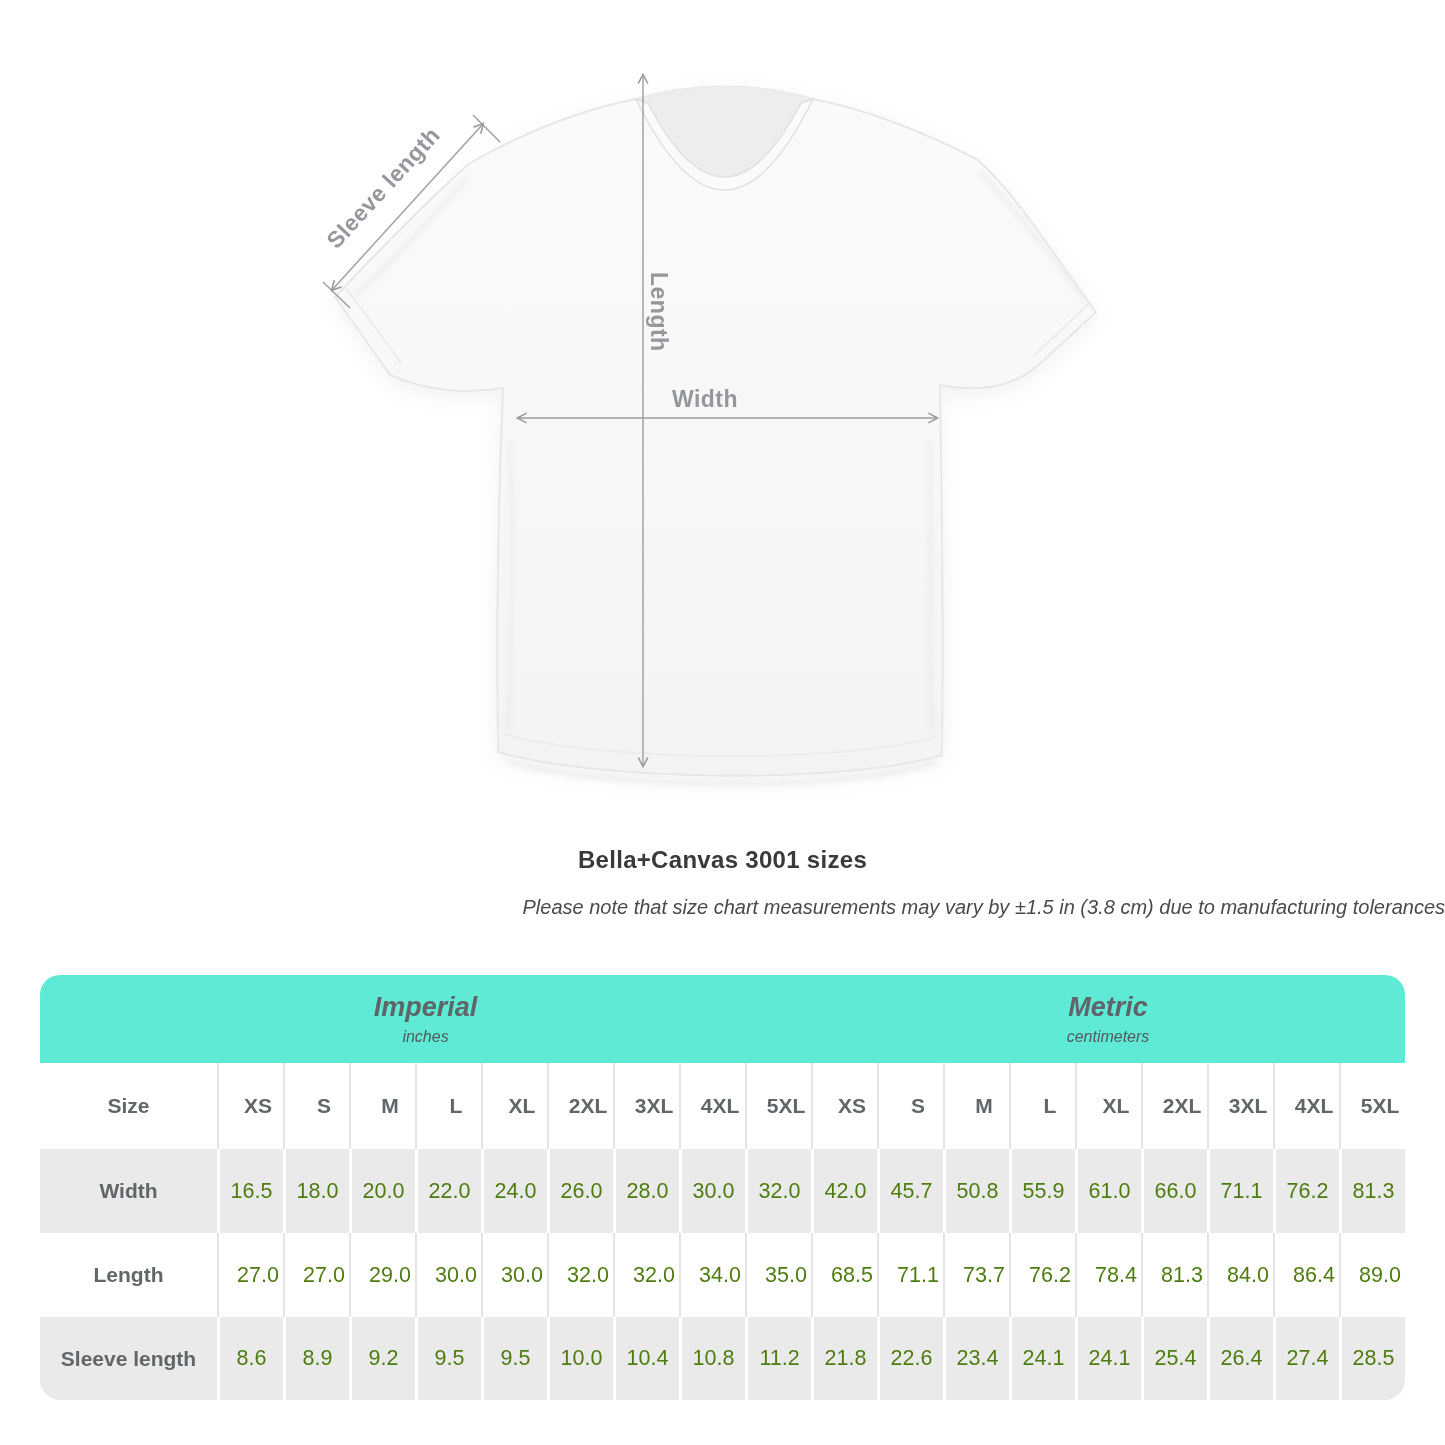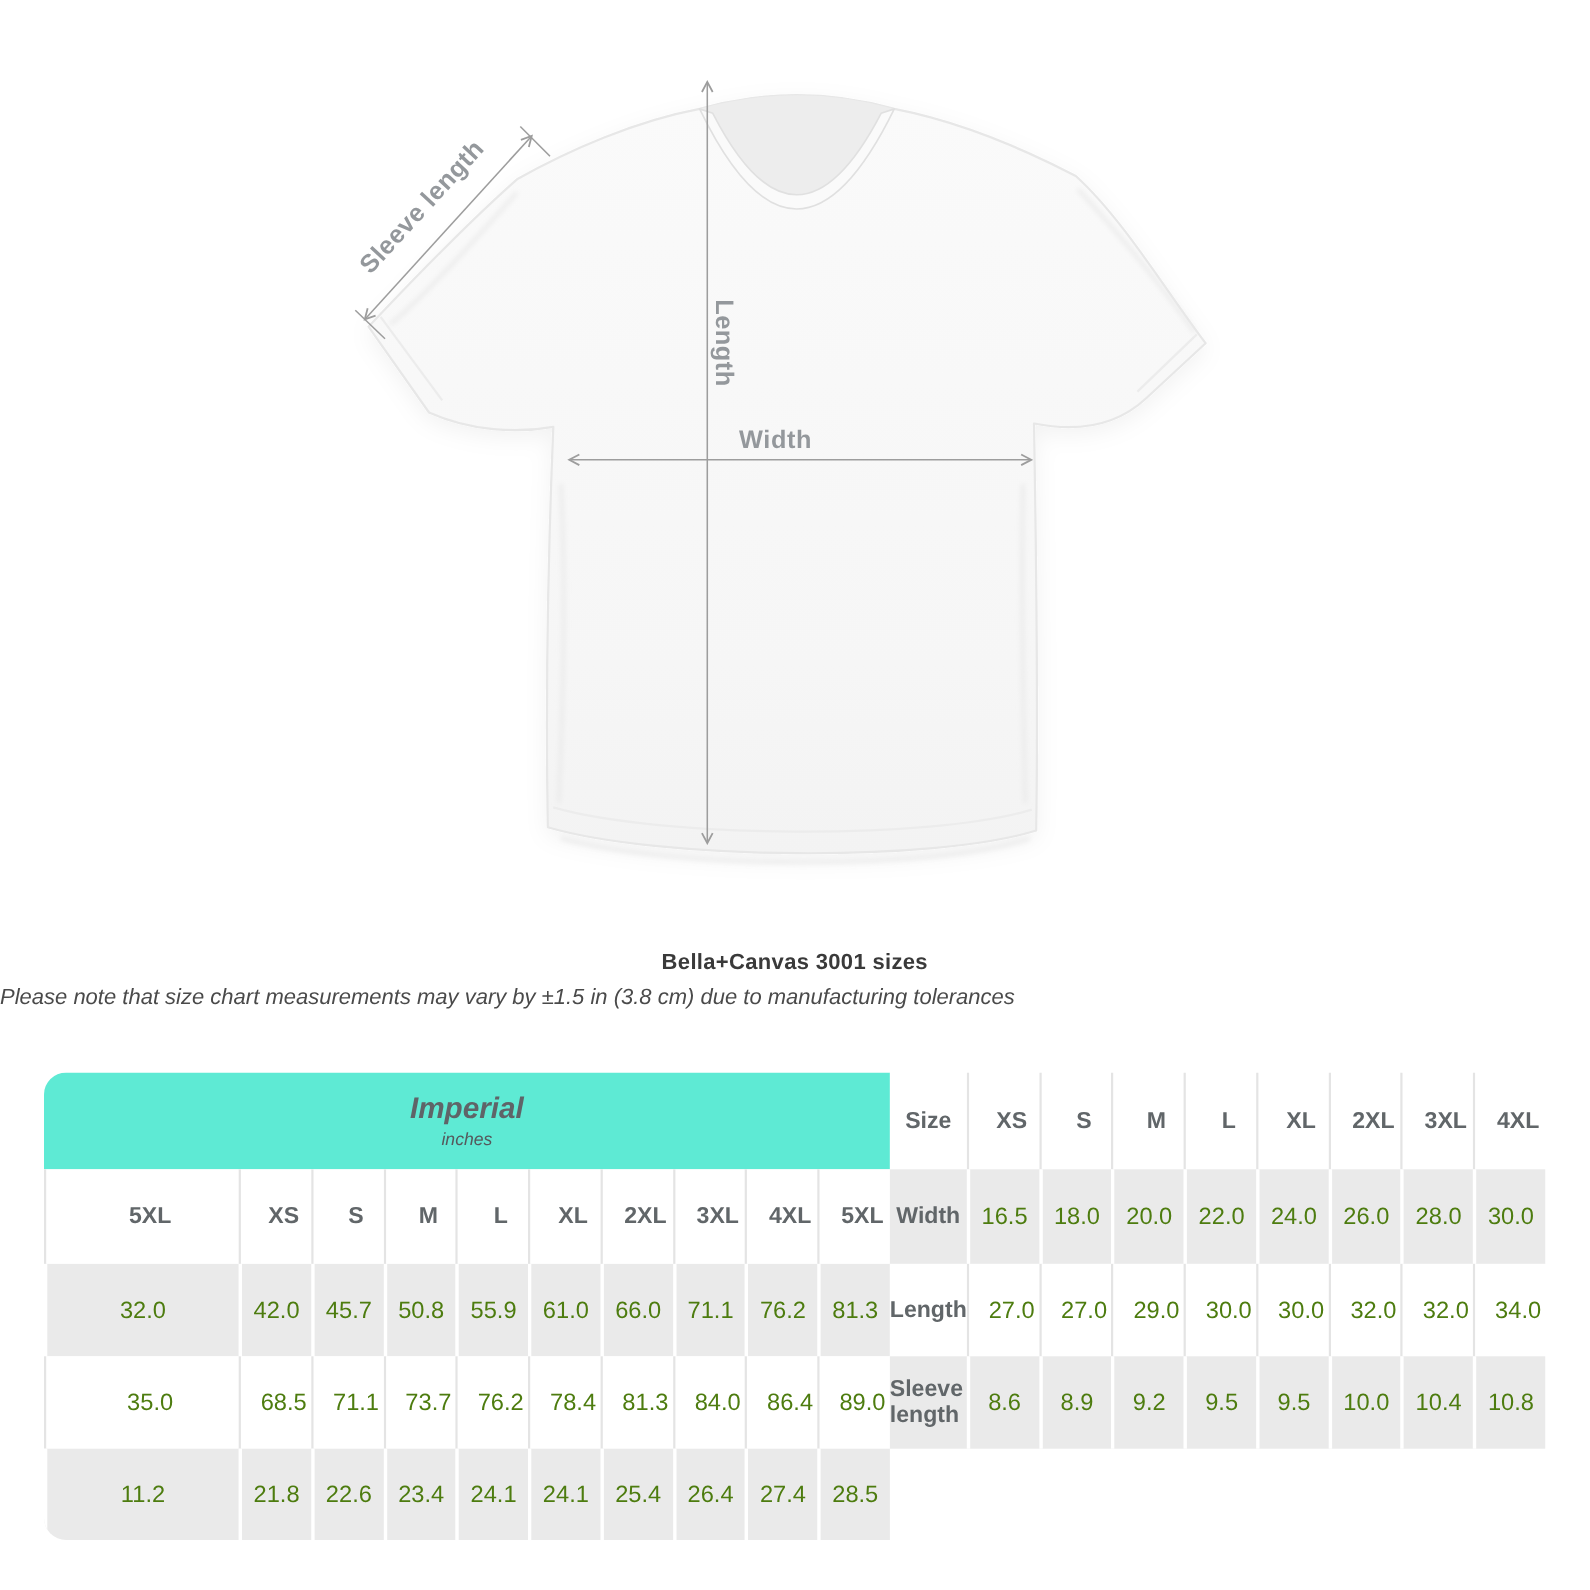--- a/index.html
+++ b/index.html
@@ -3,25 +3,25 @@
 <meta charset="utf-8">
 <style>
   html,body{margin:0;padding:0;background:#ffffff;}
   .stage{
     position:relative;width:1445px;height:1445px;background:#ffffff;overflow:hidden;
     font-family:"Liberation Sans", sans-serif;
   }
   .shirt{position:absolute;left:260px;top:40px;width:920px;height:800px;}
   .ann-label{font-family:"Liberation Sans",sans-serif;font-weight:bold;font-size:23px;fill:#94989c;letter-spacing:0.5px;}
   .title{
-    position:absolute;left:0;top:864px;width:100%;text-align:center;
-    font-size:20px;font-weight:bold;color:#3a3a3a;letter-spacing:0.3px;
+    position:absolute;left:0;top:846px;width:100%;text-align:center;
+    font-size:24px;font-weight:bold;color:#3a3a3a;letter-spacing:0.3px;
   }
   .subtitle{
-    position:absolute;left:0;top:896px;width:100%;text-align:left;
+    position:absolute;left:0;top:896px;width:100%;text-align:right;
     font-size:20px;font-style:italic;color:#4a4a4a;
   }
   .table{
     position:absolute;left:40px;top:975px;width:1365px;height:425px;
     border-radius:20px;overflow:hidden;background:#ffffff;
     display:grid;
     grid-template-columns:177px repeat(18, 1fr);
     grid-template-rows:88px 86px 84px 84px 83px;
   }
   .band{background:#5eead4;display:flex;flex-direction:column;align-items:center;justify-content:center;}
@@ -112,20 +112,24 @@
     </g>
   </svg>
 
   <div class="title">Bella+Canvas 3001 sizes</div>
   <div class="subtitle">Please note that size chart measurements may vary by ±1.5 in (3.8 cm) due to manufacturing tolerances</div>
 
   <div class="table">
     <div class="band band-imperial">
       <div class="band-name">Imperial</div>
       <div class="band-unit">inches</div>
+    </div>
+    <div class="band band-metric">
+      <div class="band-name">Metric</div>
+      <div class="band-unit">centimeters</div>
     </div>
 
   <div class="cell row-white head">Size</div>
       <div class="cell row-white head sep">XS</div>
       <div class="cell row-white head sep">S</div>
       <div class="cell row-white head sep">M</div>
       <div class="cell row-white head sep">L</div>
       <div class="cell row-white head sep">XL</div>
       <div class="cell row-white head sep">2XL</div>
       <div class="cell row-white head sep">3XL</div>

